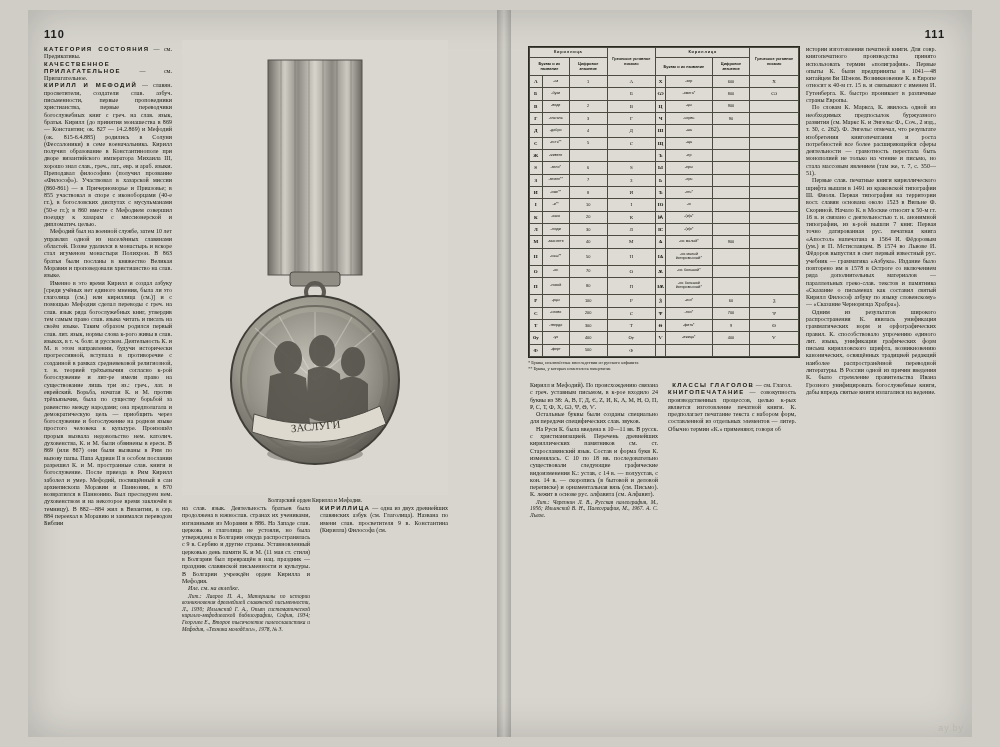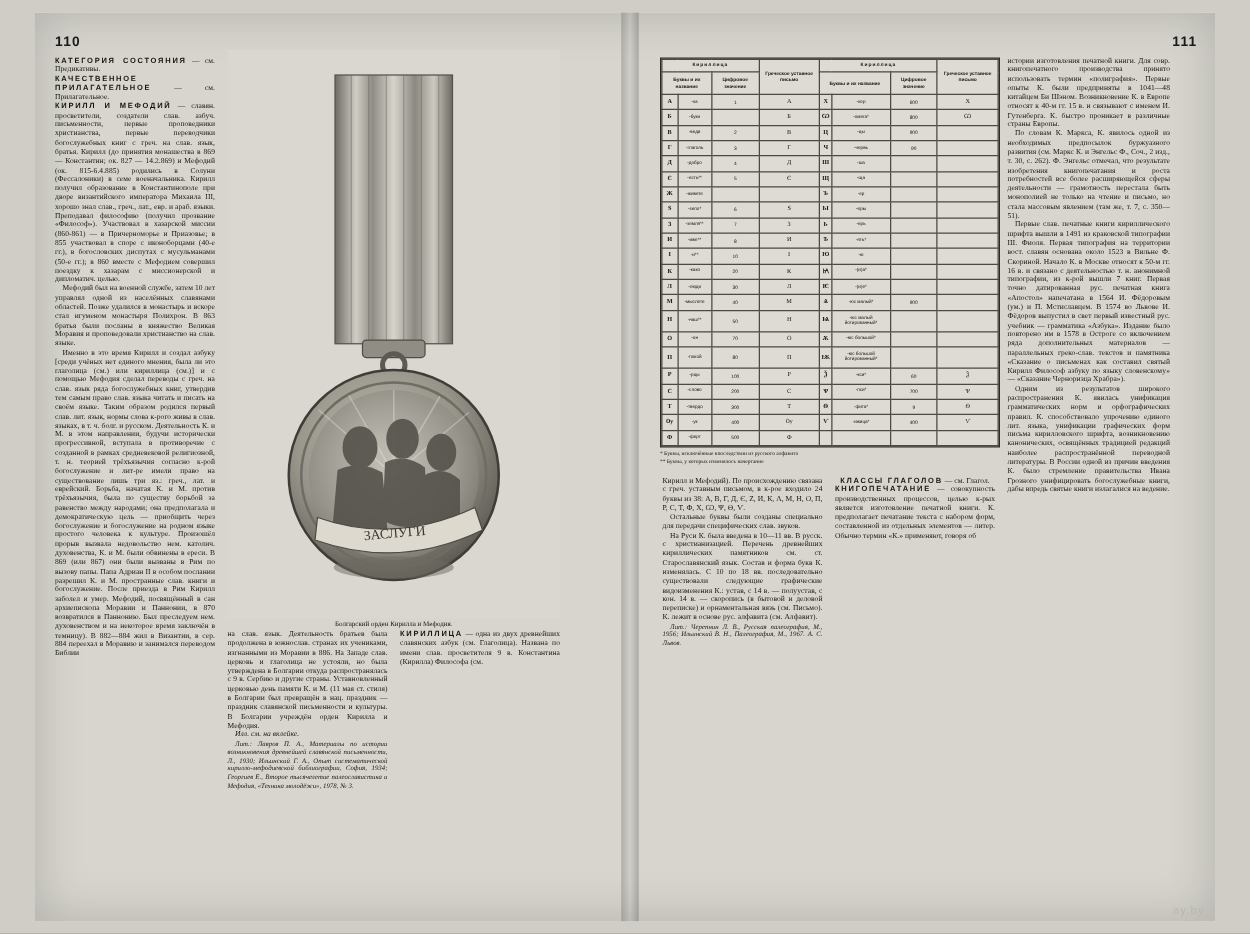--- a/index.html
+++ b/index.html
@@ -15,21 +15,21 @@
   }
   .gutter{
     position:absolute;left:497px;top:10px;width:14px;height:727px;
     background:linear-gradient(to right,rgba(0,0,0,0.18),rgba(0,0,0,0.03),rgba(0,0,0,0.20));
   }
   .pagenum{
     position:absolute;font-family:"Liberation Sans",sans-serif;
     font-size:11px;font-weight:bold;color:#1a1a1a;letter-spacing:1px;
   }
   #pn-left{left:44px;top:28px;}
-  #pn-right{right:42px;top:28px;}
+  #pn-right{right:55px;top:28px;}
 
   .col{
     position:absolute;
     font-size:6.0px;
     line-height:7.3px;
     text-align:justify;
     color:#17170f;
     letter-spacing:0.05px;
     -webkit-hyphens:auto;hyphens:auto;
   }

